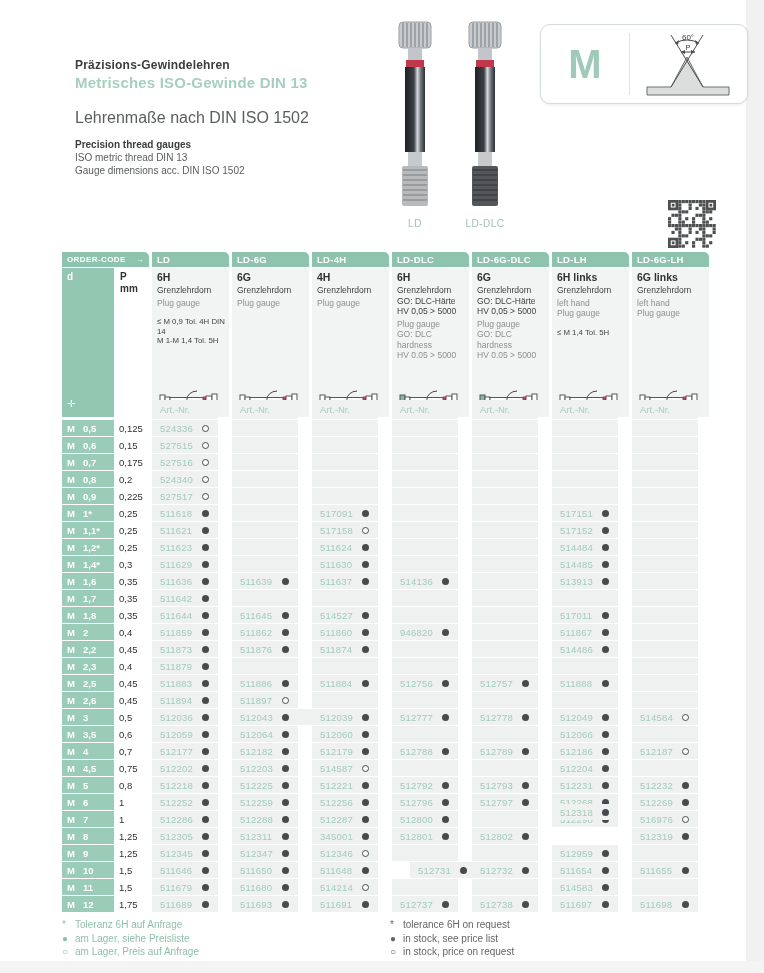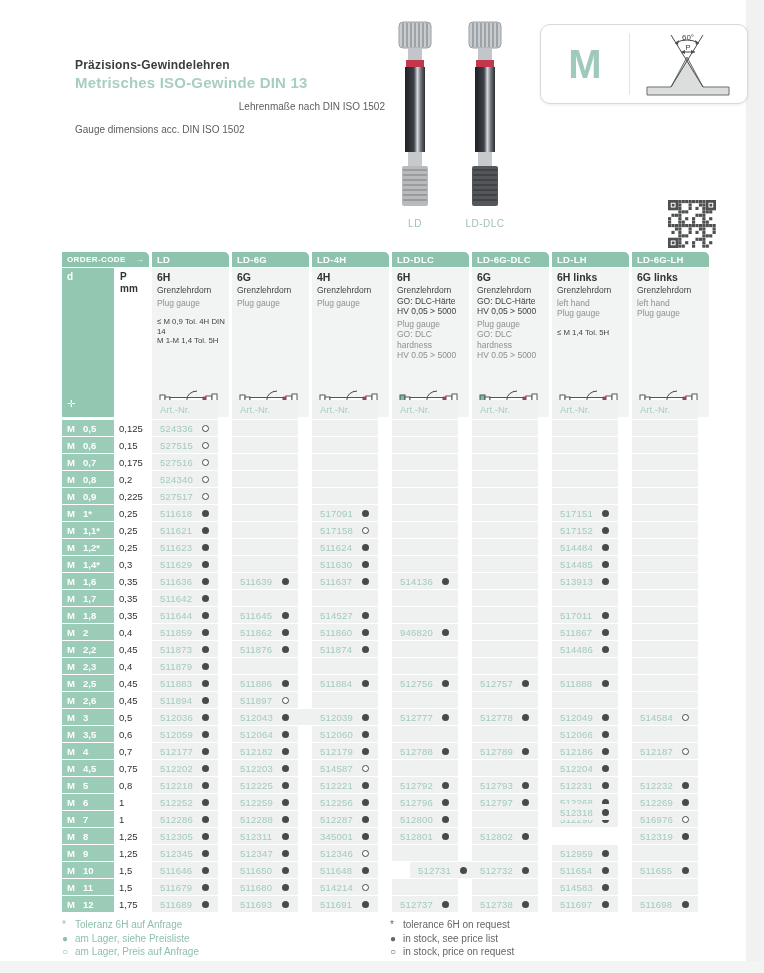--- a/index.html
+++ b/index.html
@@ -5,21 +5,21 @@
   html,body{margin:0;padding:0;}
   body{font-family:"Liberation Sans","DejaVu Sans",sans-serif;background:#e8e8e8;}
   .page{position:relative;width:764px;height:973px;background:#fff;overflow:hidden;}
   .edge-r{position:absolute;right:0;top:0;width:18px;height:100%;background:#f0f1f0;}
   .edge-b{position:absolute;left:0;bottom:0;width:100%;height:12px;background:#f3f4f3;}
 
   
   .titles{position:absolute;left:75px;top:58px;width:310px;}
   .titles h1{margin:0;font-size:12px;font-weight:bold;color:#3a3d3c;letter-spacing:.2px;}
   .titles h2{margin:2px 0 0 0;font-size:15px;font-weight:bold;color:#a6cfbf;letter-spacing:.2px;}
-  .titles .note{margin-top:10px;font-size:10px;color:#5a5e5c;text-align:right;}
+  .titles .note{margin-top:18px;font-size:16px;color:#5a5e5c;}
   .en-block{margin-top:11px;font-size:10px;color:#5a5e5c;line-height:13px;}
   .en-block .b{font-weight:bold;color:#3a3d3c;}
 
   
   .gauges{position:absolute;left:388px;top:20px;display:flex;gap:16px;}
   .gauges figure{margin:0;text-align:center;}
   .gauges figcaption{margin-top:4px;font-size:10px;color:#a0c2b2;letter-spacing:.5px;}
 
   
   .type-box{position:absolute;left:540px;top:24px;width:206px;height:78px;background:#fff;
@@ -78,20 +78,22 @@
 
 <div class="page">
   <div class="edge-r"></div>
   <div class="edge-b"></div>
 
   <header class="titles">
     <h1>Präzisions-Gewindelehren</h1>
     <h2>Metrisches ISO-Gewinde DIN 13</h2>
     <div class="note">Lehrenmaße nach DIN ISO 1502</div>
     <div class="en-block">
+      <div class="b">Precision thread gauges</div>
+      <div>ISO metric thread DIN 13</div>
       <div>Gauge dimensions acc. DIN ISO 1502</div>
     </div>
   </header>
 
   <div class="gauges">
     <figure>
       <svg width="54" height="190" viewBox="0 0 54 190">
         <defs>
           <linearGradient id="body1" x1="0" y1="0" x2="1" y2="0">
             <stop offset="0" stop-color="#1e2125"></stop>

